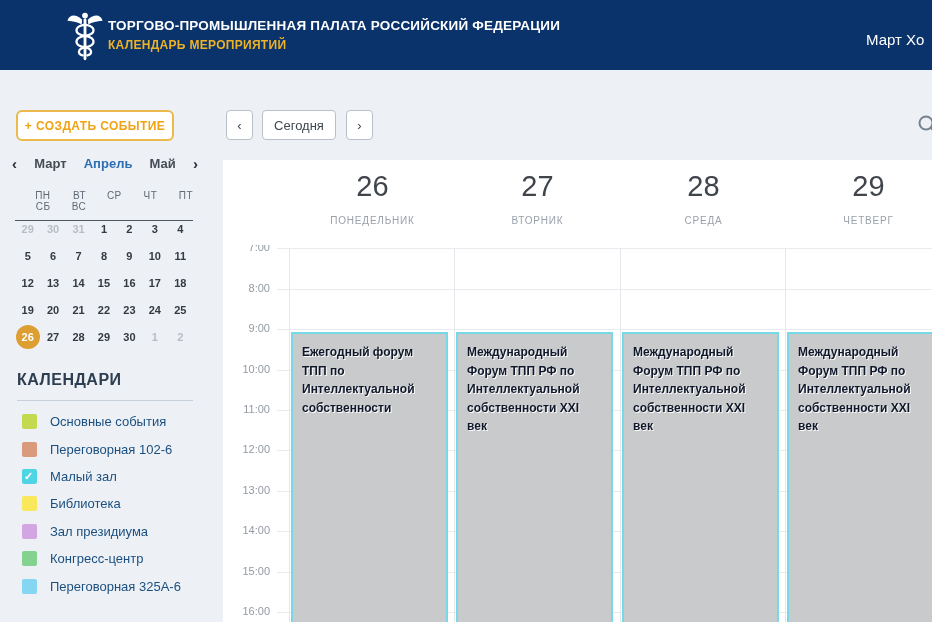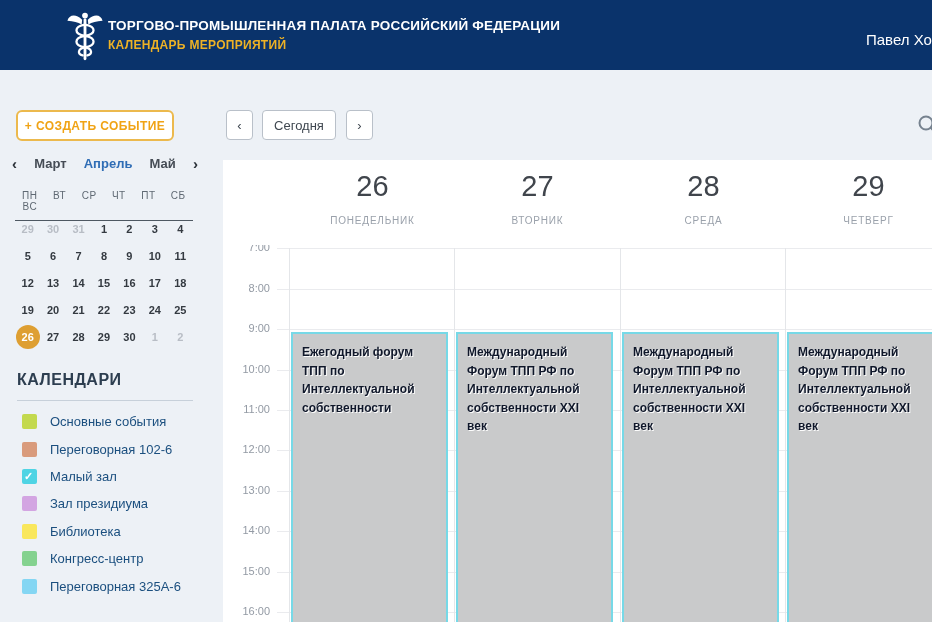--- a/index.html
+++ b/index.html
@@ -17,22 +17,22 @@
   
   .sidebar{position:absolute;left:0;top:70px;width:210px;height:552px;}
   .create-btn{position:absolute;left:16px;top:40px;width:158px;height:31px;box-sizing:border-box;
     background:#ffffff;border:2px solid #ecb94d;border-radius:6px;color:#f0a315;font-weight:bold;
     font-size:12px;letter-spacing:.4px;text-align:center;line-height:27px;cursor:pointer;
     font-family:"Liberation Sans",sans-serif;}
   .month-nav{position:absolute;left:12px;top:85px;width:186px;display:flex;justify-content:space-between;align-items:center;}
   .mn-chev{font-size:15px;font-weight:bold;color:#2b3138;cursor:pointer;}
   .mn-month{font-size:13px;font-weight:bold;color:#454c55;cursor:pointer;}
   .mn-month.active{color:#2f6db5;}
-  .mini-weekdays{position:absolute;left:15px;top:120px;width:178px;display:grid;grid-template-columns:repeat(6,1fr);
-    font-size:10px;color:#5f6973;text-align:center;letter-spacing:.5px;padding-bottom:8px;border-bottom:1px solid #4e5862;}
+  .mini-weekdays{position:absolute;left:15px;top:120px;width:178px;display:grid;grid-template-columns:repeat(5,1fr);
+    font-size:10px;color:#5f6973;text-align:right;letter-spacing:.5px;padding-bottom:8px;border-bottom:1px solid #4e5862;}
   .mini-grid{position:absolute;left:15px;top:145px;width:178px;display:grid;grid-template-columns:repeat(7,1fr);}
   .mini-day{height:27px;display:flex;align-items:center;justify-content:center;font-size:11px;font-weight:bold;color:#343a41;cursor:pointer;}
   .mini-day.muted{color:#b8bdc5;}
   .mini-day.sel span{width:24px;height:24px;border-radius:50%;color:#fff;display:flex;align-items:center;justify-content:center;}
   .cal-title{position:absolute;left:17px;top:301px;font-size:16px;font-weight:bold;color:#2d3e50;letter-spacing:.5px;}
   .cal-divider{position:absolute;left:17px;top:330px;width:176px;height:1px;background:#c7d0da;}
   .cal-list{position:absolute;left:0;top:338px;width:210px;}
   .cal-item{height:27.4px;display:flex;align-items:center;padding-left:22px;cursor:pointer;}
   .swatch{width:15px;height:15px;border-radius:2px;margin-right:13px;position:relative;flex:0 0 15px;}
   .cal-item.checked .swatch::after{content:"✓";position:absolute;left:2px;top:1px;color:#fff;font-size:11px;font-weight:bold;}
@@ -98,21 +98,21 @@
         <path d="M23 11 C 30 4, 37 6, 38.5 12 C 32 12.5, 27.5 13.5, 23.5 16 Z" fill="#ffffff" stroke="none"></path>
         <path d="M20 11 V 52" stroke-width="3"></path>
         <path d="M20 16 C 8 18, 8 26, 20 28 C 32 30, 32 38, 20 40 C 12 41.5, 12 47, 17.5 48.5" stroke-width="2.4"></path>
         <path d="M20 16 C 32 18, 32 26, 20 28 C 8 30, 8 38, 20 40 C 28 41.5, 28 47, 22.5 48.5" stroke-width="2.4"></path>
       </g>
     </svg>
     <div class="titles">
       <div class="org-title">ТОРГОВО-ПРОМЫШЛЕННАЯ ПАЛАТА РОССИЙСКИЙ ФЕДЕРАЦИИ</div>
       <div class="app-subtitle">КАЛЕНДАРЬ МЕРОПРИЯТИЙ</div>
     </div>
-    <div class="user-name">Павел Хо</div>
+    <div class="user-name">Март Хо</div>
   </header>
 
   <aside class="sidebar">
     <button class="create-btn">+ СОЗДАТЬ СОБЫТИЕ</button>
 
     <div class="month-nav">
       <span class="mn-chev">‹</span>
       <span class="mn-month">Март</span>
       <span class="mn-month active">Апрель</span>
       <span class="mn-month">Май</span>
@@ -251,26 +251,26 @@
       </div>
       <div class="cal-item">
         <span class="swatch" style="background-color: rgb(217, 155, 124);"></span>
         <span class="cal-label">Переговорная 102-6</span>
       </div>
       <div class="cal-item checked">
         <span class="swatch" style="background-color: rgb(79, 212, 228);"></span>
         <span class="cal-label">Малый зал</span>
       </div>
       <div class="cal-item">
+        <span class="swatch" style="background-color: rgb(249, 231, 92);"></span>
+        <span class="cal-label">Библиотека</span>
+      </div>
+      <div class="cal-item">
         <span class="swatch" style="background-color: rgb(211, 165, 226);"></span>
         <span class="cal-label">Зал президиума</span>
-      </div>
-      <div class="cal-item">
-        <span class="swatch" style="background-color: rgb(249, 231, 92);"></span>
-        <span class="cal-label">Библиотека</span>
       </div>
       <div class="cal-item">
         <span class="swatch" style="background-color: rgb(132, 210, 143);"></span>
         <span class="cal-label">Конгресс-центр</span>
       </div>
       <div class="cal-item">
         <span class="swatch" style="background-color: rgb(132, 214, 243);"></span>
         <span class="cal-label">Переговорная 325А-6</span>
       </div>
     </div>

